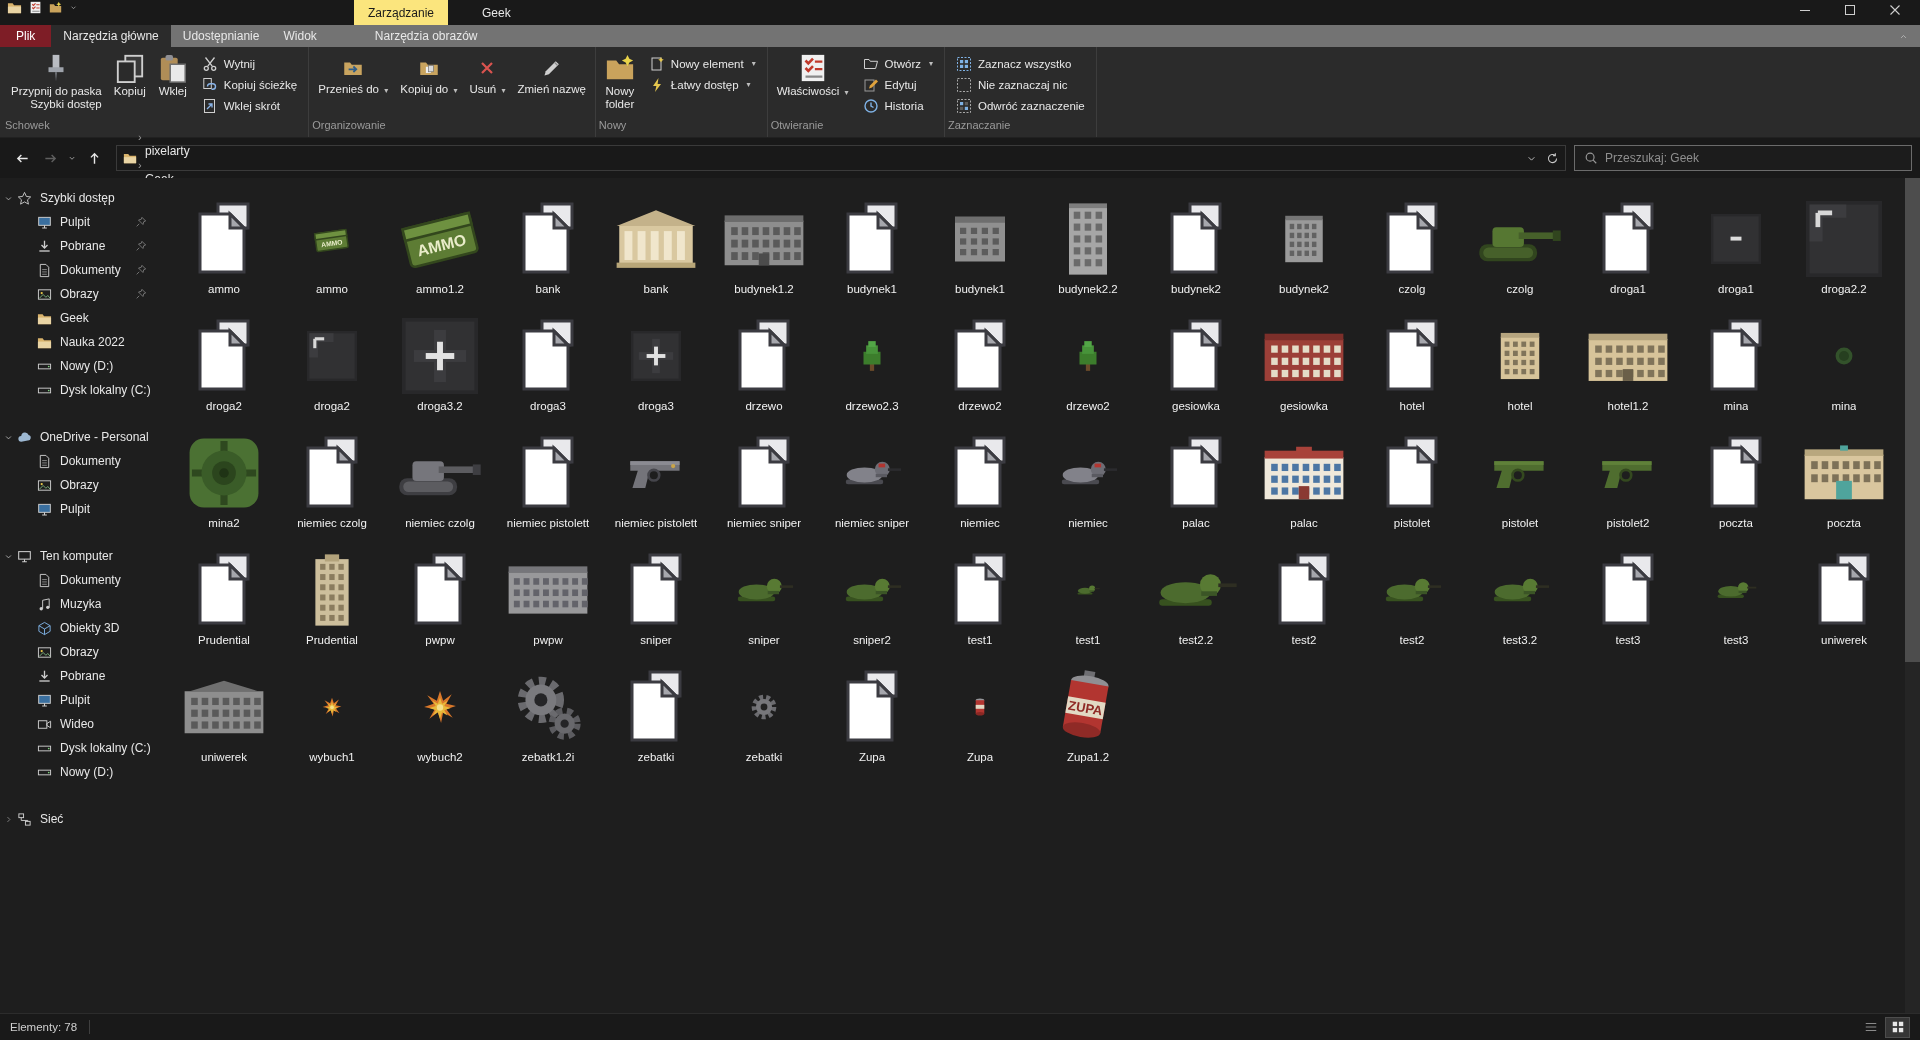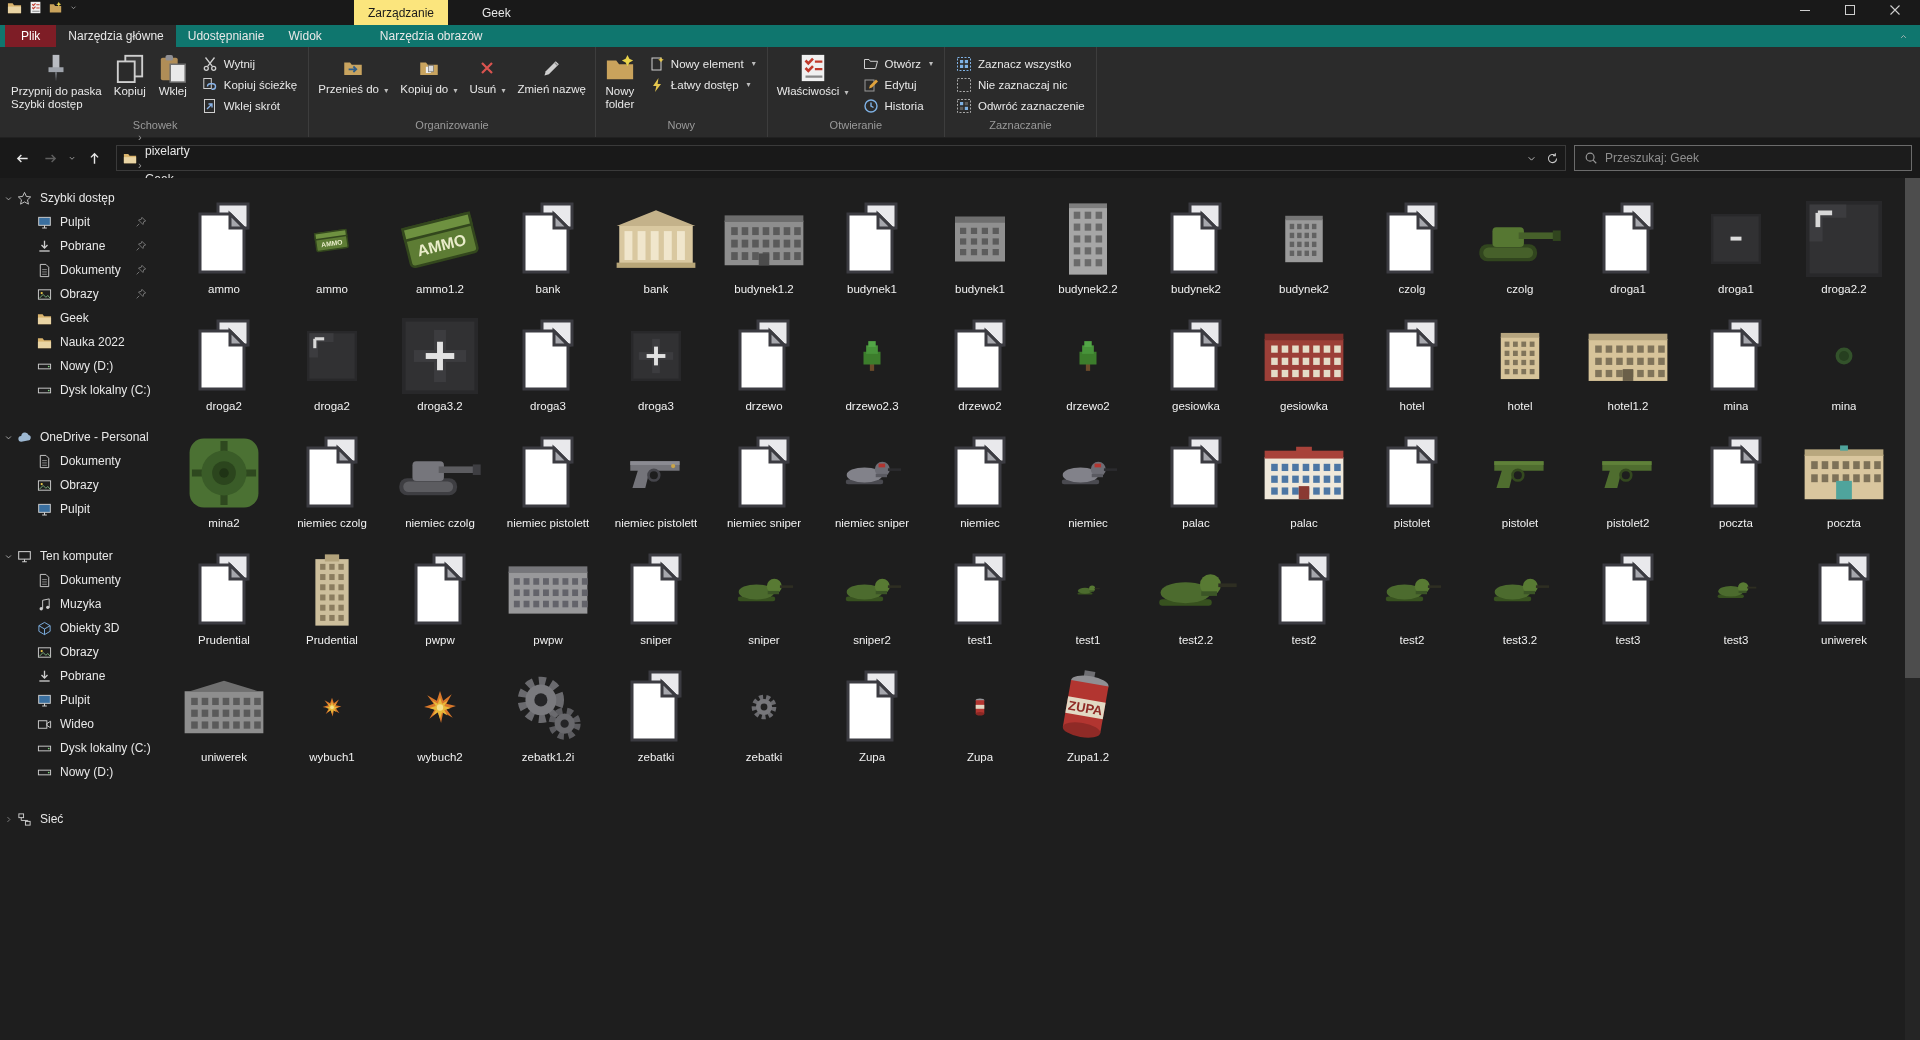--- a/index.html
+++ b/index.html
@@ -12,36 +12,36 @@
 .tb-ic{width:15px;height:15px;display:inline-block}
 .tb-ic.sm{width:13px;height:13px}
 .tb-ic.xs{width:9px;height:9px}
 .tb-ic svg{width:100%;height:100%;display:block}
 .ctx-tab{position:absolute;left:354px;top:0;height:25px;display:flex;align-items:center;padding:0 14px;background:#fbe57d;color:#1a1a1a;font-size:12px}
 .win-title{position:absolute;left:482px;top:0;height:25px;display:flex;align-items:center;font-size:12px;color:#e8e8e8}
 .win-controls{position:absolute;right:0;top:0;height:25px;display:flex}
 .win-btn{width:45px;height:25px;display:flex;align-items:center;justify-content:center}
 .win-btn svg{width:10px;height:10px}
 
-.tabs{height:22px;background:#0f766e;display:flex;align-items:stretch;padding-left:5px;flex:0 0 auto;position:relative}
+.tabs{height:22px;background:#737373;display:flex;align-items:stretch;flex:0 0 auto;position:relative}
 .tab{padding:0 12px;display:flex;align-items:center;font-size:12px;color:#e8e8e8}
 .tab.file{background:#7e1d26;color:#fff;padding:0 16px}
 .tab.active{background:#2b2b2b}
 .tab.ctx{margin-left:34px}
 .collapse-btn{position:absolute;right:8px;top:3px;width:18px;height:16px;display:flex;align-items:center;justify-content:center}
 .collapse-btn svg{width:11px;height:11px}
 
 .ribbon{height:91px;background:#2b2b2b;display:flex;align-items:stretch;padding-left:2px;flex:0 0 auto;border-bottom:1px solid #212121}
 .rgroup{display:flex;flex-direction:column;border-right:1px solid #3d3d3d;padding:3px 3px 0}
 .rbuttons{height:68px;display:flex;align-items:flex-start}
-.rlabel{height:18px;text-align:center;color:#9a9a9a;font-size:11px;line-height:15px}
+.rlabel{height:18px;text-align:left;color:#9a9a9a;font-size:11px;line-height:15px}
 .rbtn-large{display:flex;flex-direction:column;align-items:center;padding:3px 6px 0;height:66px}
 .rbtn-large .ric{width:30px;height:30px}
 .rbtn-large.small-ic .ric{width:20px;height:20px;margin:5px 0 3px}
-.rtext{font-size:11.5px;line-height:13px;text-align:left;margin-top:2px;color:#e8e8e8}
+.rtext{font-size:11.5px;line-height:13px;text-align:right;margin-top:2px;color:#e8e8e8}
 .rtext.nw{white-space:nowrap}
 .rstack{display:flex;flex-direction:column;margin-top:3px}
 .rbtn-small{display:flex;align-items:center;gap:6px;height:21px;padding:0 8px;font-size:11.5px}
 .rbtn-small .ric{width:16px;height:16px;flex:0 0 auto}
 .ric svg{width:100%;height:100%;display:block}
 .arrow{font-size:8px;color:#bdbdbd;margin-left:2px}
 
 .addr-row{height:40px;background:#191919;display:flex;align-items:center;padding:0 8px;flex:0 0 auto}
 .nav-btn{width:28px;height:26px;display:flex;align-items:center;justify-content:center;color:#e8e8e8}
 .nav-btn.small{width:16px}
@@ -1664,14 +1664,37 @@
             </div>
             <div class="fname">Zupa1.2</div>
           </div>
         </div>
       <div class="scrollbar">
         <div class="scroll-thumb"></div>
       </div>
     </div>
   </div>
 
+  <div class="statusbar">
+    <span>Elementy: 78</span>
+    <span class="status-sep"></span>
+    <div class="status-right">
+      <div class="view-btn">
+          <span class="ric" style="width:14px;height:14px">
+            <svg viewBox="0 0 16 16">
+              <path d="M2 4 H14 M2 8 H14 M2 12 H14" stroke="currentColor" stroke-width="1.3"></path>
+            </svg>
+          </span>
+        </div>
+      <div class="view-btn active">
+          <span class="ric" style="width:14px;height:14px">
+            <svg viewBox="0 0 16 16">
+              <rect x="2" y="2" width="5" height="5" fill="currentColor"></rect>
+              <rect x="9" y="2" width="5" height="5" fill="currentColor"></rect>
+              <rect x="2" y="9" width="5" height="5" fill="currentColor"></rect>
+              <rect x="9" y="9" width="5" height="5" fill="currentColor"></rect>
+            </svg>
+          </span>
+        </div>
+    </div>
+  </div>
 
 </div>
 
 </body></html>

